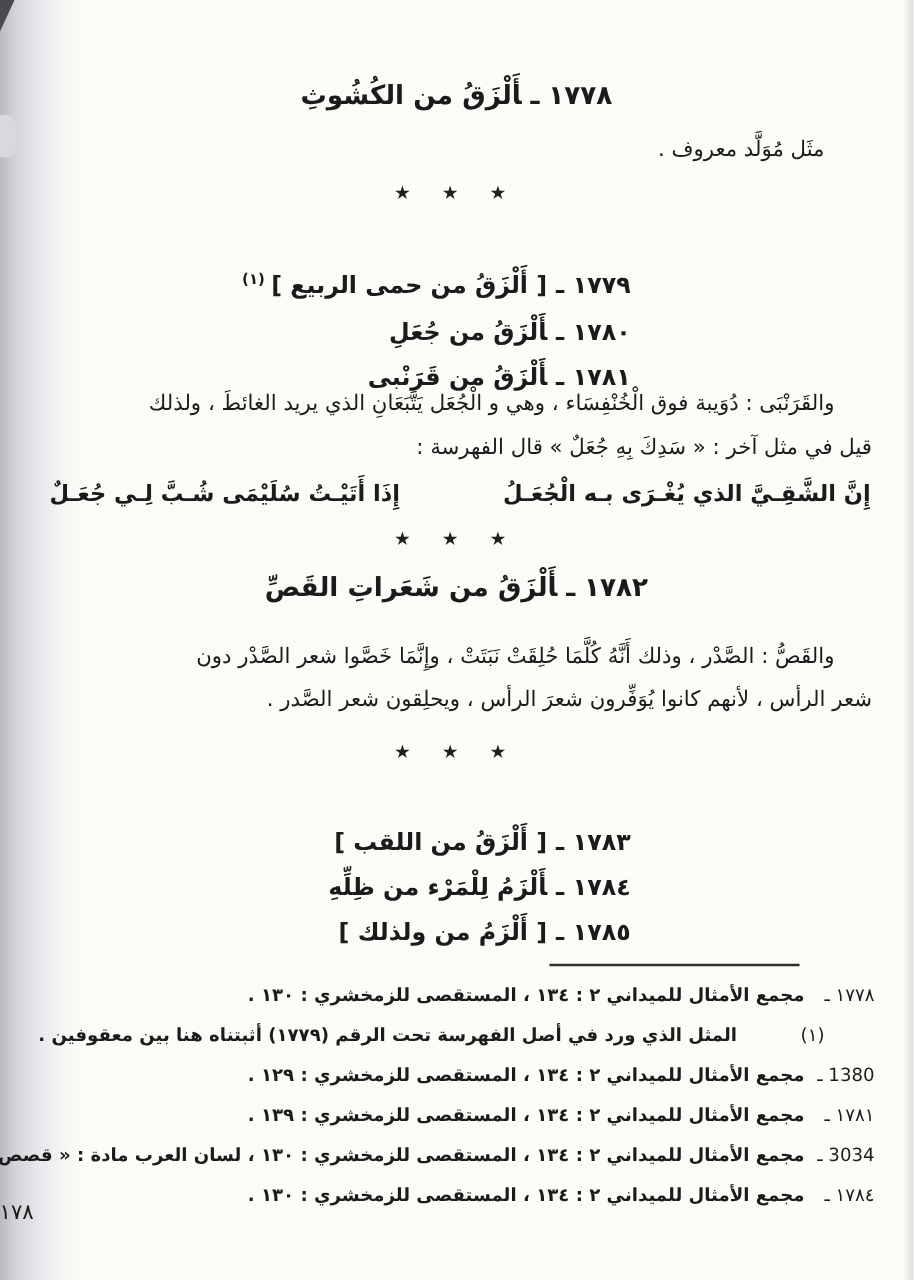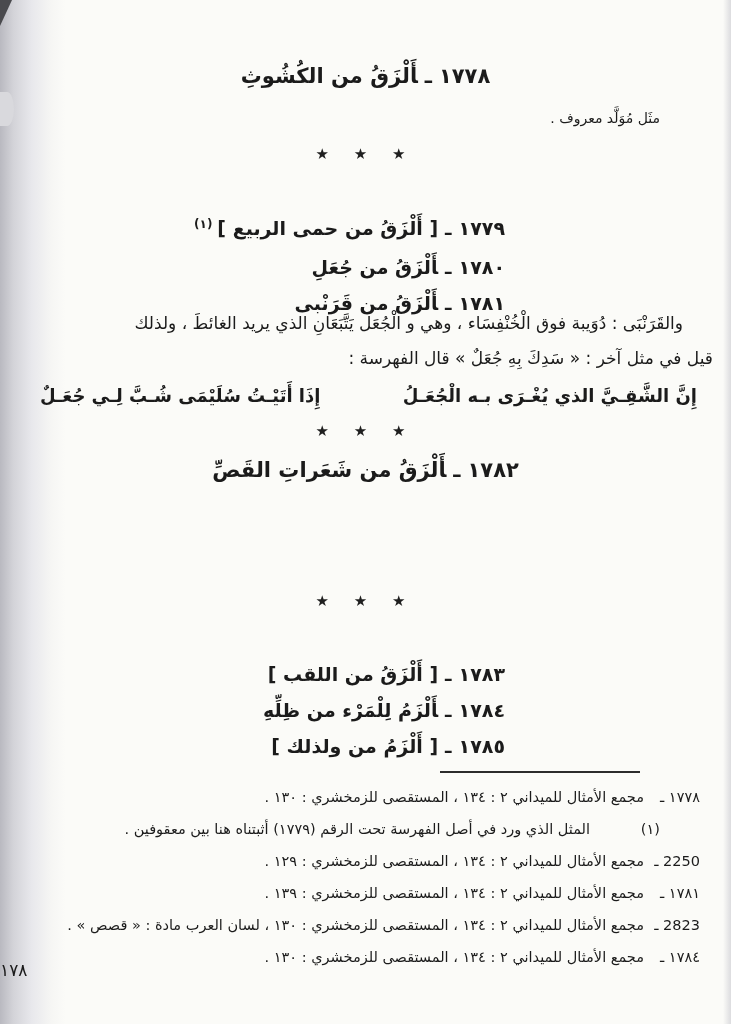--- a/index.html
+++ b/index.html
@@ -38,55 +38,55 @@
   .abs{position:absolute;}
   .nowrap{white-space:nowrap;padding-left:26px;}
 
   .heading{
     font-weight:700;font-size:21px;letter-spacing:.2px;
     text-align:center;width:100%;
   }
   .dash{padding:0 7px;font-weight:700;}
 
   .gloss{
-    top:110px;right:71px;font-size:14px;
+    top:110px;right:71px;font-size:17px;
   }
 
   .stars{
     width:100%;text-align:center;font-size:15px;letter-spacing:10px;color:#1f1f1f;
   }
 
   .entry-group{right:226px;text-align:right;margin-top:24px;}
   .entry-line{
     font-weight:700;font-size:19px;line-height:36px;white-space:nowrap;
   }
   .fn-ref{font-size:12px;font-weight:700;position:relative;top:-7px;margin-right:5px;}
 
-  .para{right:18px;left:52px;font-size:17px;line-height:35px;}
+  .para{right:33px;left:52px;font-size:17px;line-height:35px;}
   .para .indent{padding-right:30px;}
   .para div{white-space:nowrap;overflow:visible;}
 
   .verse{
     right:34px;left:40px;display:flex;justify-content:space-between;
     font-weight:700;font-size:18px;white-space:nowrap;
   }
 
   .fn-sep{
     top:771px;right:91px;width:200px;height:2px;background:#2c2c2c;
   }
   .footnotes{
     top:781px;right:31px;left:14px;font-size:14.5px;
   }
   .fn-row{
     display:flex;direction:rtl;align-items:baseline;
     line-height:32px;white-space:nowrap;
   }
   .fn-label{min-width:56px;flex:0 0 auto;}
   .fn-row.indented .fn-label{margin-right:40px;min-width:70px;}
-  .fn-text{flex:0 1 auto;}
+  .fn-text{flex:0 1 auto;font-weight:bold;}
 
   .page-number{
     top:960px;width:100%;text-align:left;font-size:17px;letter-spacing:2px;
   }
 </style>
 </head>
 <body>
 
 <div class="page">
 
@@ -124,20 +124,24 @@
     <span>إِنَّ الشَّقِـيَّ الذي يُغْـرَى بـه الْجُعَـلُ</span>
     <span>إِذَا أَتَيْـتُ سُلَيْمَى شُـبَّ لِـي جُعَـلٌ</span>
   </div>
 
   <div class="abs stars" style="top:422px;">★ ★ ★</div>
 
   <div class="abs heading nowrap" style="top:458px;">
     <span>١٧٨٢</span><span class="dash">ـ</span><span>أَلْزَقُ من شَعَراتِ القَصِّ</span>
   </div>
 
+  <div class="abs para" style="top:508px;">
+    <div class="indent">والقَصُّ : الصَّدْر ، وذلك أَنَّهُ كُلَّمَا حُلِقَتْ نَبَتَتْ ، وإِنَّمَا خَصَّوا شعر الصَّدْر دون</div>
+    <div>شعر الرأس ، لأنهم كانوا يُوَفِّرون شعرَ الرأس ، ويحلِقون شعر الصَّدر .</div>
+  </div>
 
   <div class="abs stars" style="top:592px;">★ ★ ★</div>
 
   <div class="abs entry-group" style="top:632px;">
     <div class="entry-line">
       <span>١٧٨٣</span><span class="dash">ـ</span><span>[ أَلْزَقُ من اللقب ]</span>
     </div>
     <div class="entry-line">
       <span>١٧٨٤</span><span class="dash">ـ</span><span>أَلْزَمُ لِلْمَرْء من ظِلِّهِ</span>
     </div>
@@ -151,29 +155,29 @@
   <div class="abs footnotes">
     <div class="fn-row">
       <span class="fn-label">١٧٧٨ ـ</span>
       <span class="fn-text">مجمع الأمثال للميداني ٢ : ١٣٤ ، المستقصى للزمخشري : ١٣٠ .</span>
     </div>
     <div class="fn-row indented">
       <span class="fn-label">(١)</span>
       <span class="fn-text">المثل الذي ورد في أصل الفهرسة تحت الرقم (١٧٧٩) أثبتناه هنا بين معقوفين .</span>
     </div>
     <div class="fn-row">
-      <span class="fn-label">2250 ـ</span>
+      <span class="fn-label">1380 ـ</span>
       <span class="fn-text">مجمع الأمثال للميداني ٢ : ١٣٤ ، المستقصى للزمخشري : ١٢٩ .</span>
     </div>
     <div class="fn-row">
       <span class="fn-label">١٧٨١ ـ</span>
       <span class="fn-text">مجمع الأمثال للميداني ٢ : ١٣٤ ، المستقصى للزمخشري : ١٣٩ .</span>
     </div>
     <div class="fn-row">
-      <span class="fn-label">2823 ـ</span>
+      <span class="fn-label">3034 ـ</span>
       <span class="fn-text">مجمع الأمثال للميداني ٢ : ١٣٤ ، المستقصى للزمخشري : ١٣٠ ، لسان العرب مادة : « قصص » .</span>
     </div>
     <div class="fn-row">
       <span class="fn-label">١٧٨٤ ـ</span>
       <span class="fn-text">مجمع الأمثال للميداني ٢ : ١٣٤ ، المستقصى للزمخشري : ١٣٠ .</span>
     </div>
   </div>
 
   <div class="abs page-number">١٧٨</div>
 

